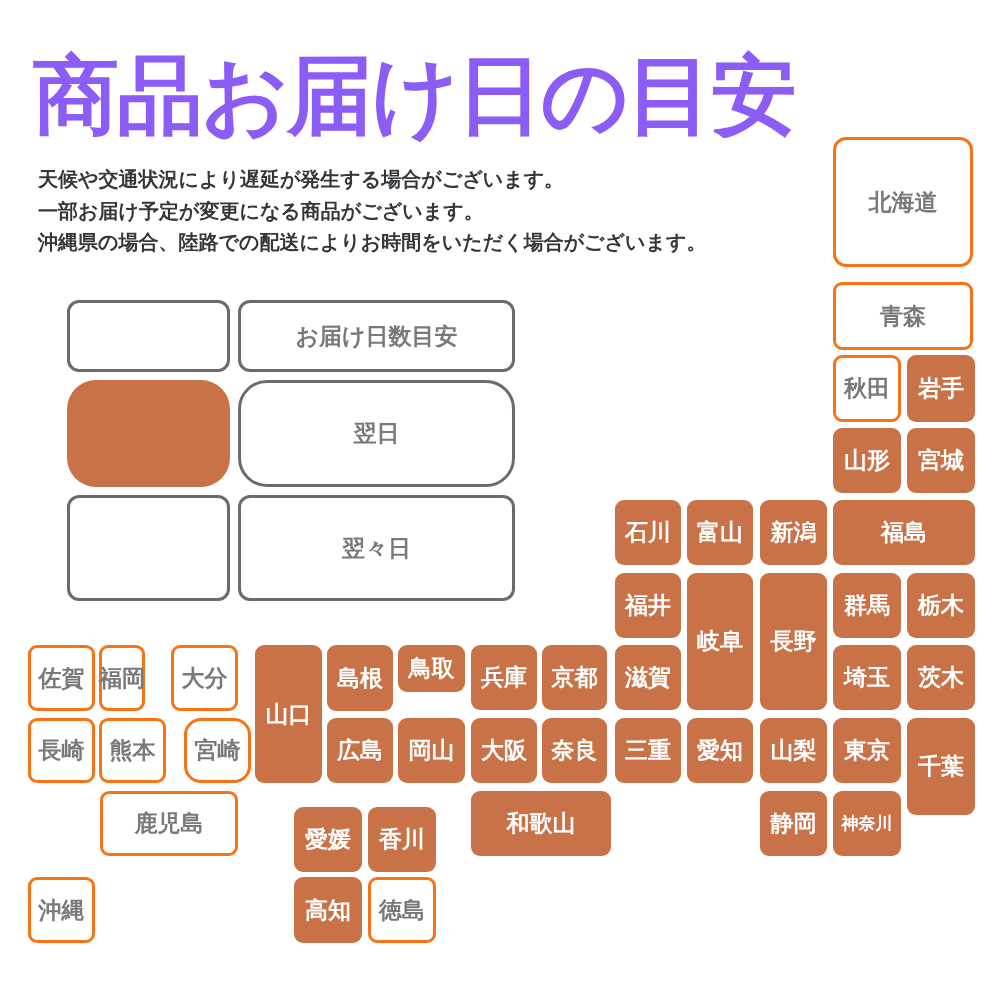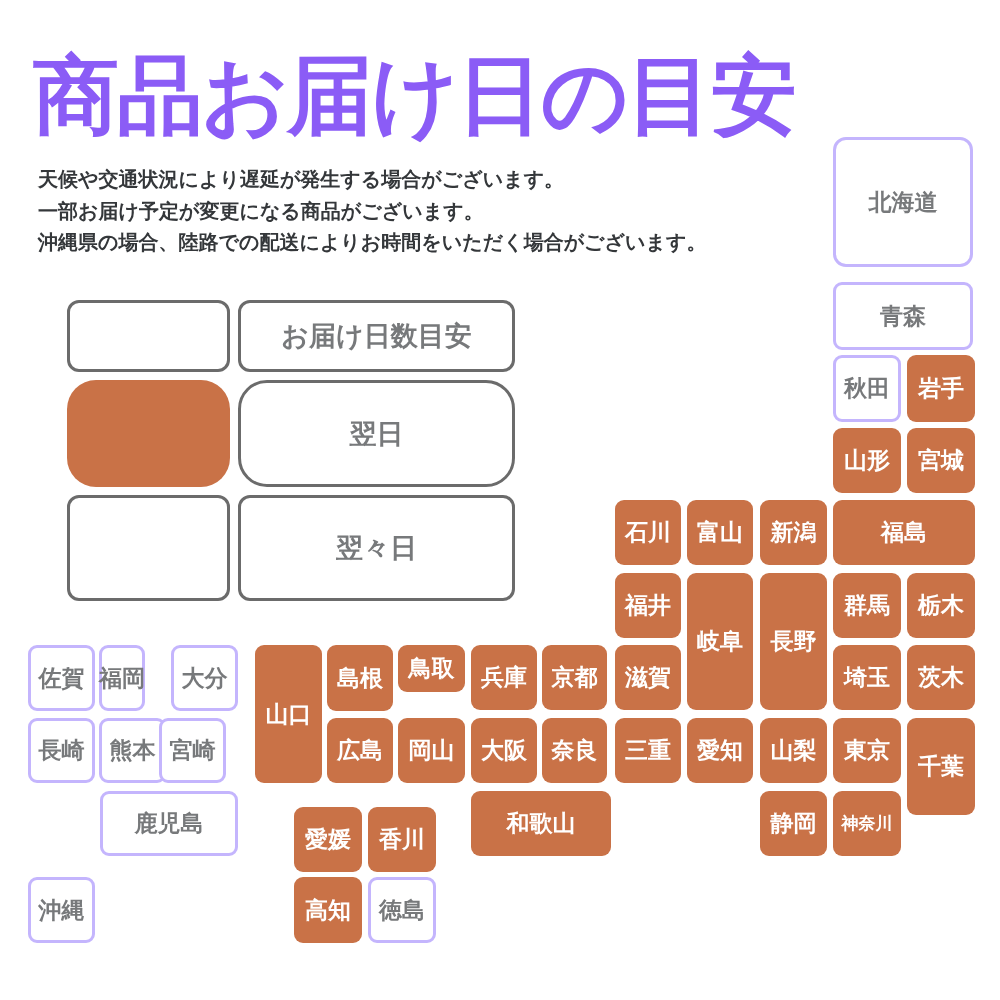--- a/index.html
+++ b/index.html
@@ -38,40 +38,40 @@
     position: absolute;
     box-sizing: border-box;
     border-radius: 12px;
   }
   .lg-swatch { left: 67px; width: 163px; }
   .lg-box {
     left: 238px; width: 277px;
     background: #ffffff;
     border: 3px solid #6b6b6b;
     display: flex; align-items: center; justify-content: center;
-    font-size: 27px; font-weight: 700; color: #77797b;
+    font-size: 23px; font-weight: 700; color: #77797b;
   }
   .lg-r1 { top: 300px; height: 72px; }
   .lg-r2 { top: 380px; height: 107px; border-radius: 29px; }
   .lg-r3 { top: 495px; height: 106px; }
   .lg-swatch.lg-white { background: #ffffff; border: 3px solid #6b6b6b; }
   .lg-swatch.lg-orange { background: var(--next-day, #c97247); border: none; }
   
   .tile {
     position: absolute;
     box-sizing: border-box;
     display: flex; align-items: center; justify-content: center;
     border-radius: 9px;
     font-size: 23px;
     font-weight: 700;
     white-space: nowrap;
     line-height: 1;
   }
   .tile--next-day { background: var(--next-day, #c97247); color: #ffffff; }
-  .tile--two-days { background: #ffffff; border: 3px solid #c4b5fd; color: #77797b; }
+  .tile--two-days { background: #ffffff; border: 3px solid #f97316; color: #77797b; }
   .tile--small-text { font-size: 17px; }
   .tile--large { border-radius: 13px; }
 </style>
 </head>
 <body>
 
 <div class="canvas">
 
   <h1 class="page-title">商品お届け日の目安</h1>
 
@@ -112,21 +112,21 @@
       <div class="tile tile--two-days" style="left: 28px; top: 645px; width: 67px; height: 66px;">佐賀</div>
       <div class="tile tile--two-days" style="left: 99px; top: 645px; width: 46px; height: 66px;">福岡</div>
       <div class="tile tile--two-days" style="left: 171px; top: 645px; width: 67px; height: 66px;">大分</div>
       <div class="tile tile--next-day" style="left: 255px; top: 645px; width: 67px; height: 138px;">山口</div>
       <div class="tile tile--next-day" style="left: 327px; top: 645px; width: 66px; height: 66px;">島根</div>
       <div class="tile tile--next-day" style="left: 398px; top: 645px; width: 67px; height: 47px;">鳥取</div>
       <div class="tile tile--next-day" style="left: 471px; top: 645px; width: 66px; height: 65px;">兵庫</div>
       <div class="tile tile--next-day" style="left: 542px; top: 645px; width: 65px; height: 65px;">京都</div>
       <div class="tile tile--two-days" style="left: 28px; top: 718px; width: 67px; height: 65px;">長崎</div>
       <div class="tile tile--two-days" style="left: 99px; top: 718px; width: 67px; height: 65px;">熊本</div>
-      <div class="tile tile--two-days" style="left: 159px; top: 718px; width: 67px; height: 65px;">宮崎</div>
+      <div class="tile tile--two-days" style="left: 184px; top: 718px; width: 67px; height: 65px; border-radius: 17px;">宮崎</div>
       <div class="tile tile--next-day" style="left: 327px; top: 718px; width: 66px; height: 65px;">広島</div>
       <div class="tile tile--next-day" style="left: 398px; top: 718px; width: 67px; height: 65px;">岡山</div>
       <div class="tile tile--next-day" style="left: 471px; top: 718px; width: 66px; height: 65px;">大阪</div>
       <div class="tile tile--next-day" style="left: 542px; top: 718px; width: 65px; height: 65px;">奈良</div>
       <div class="tile tile--next-day" style="left: 615px; top: 718px; width: 66px; height: 65px;">三重</div>
       <div class="tile tile--next-day" style="left: 687px; top: 718px; width: 66px; height: 65px;">愛知</div>
       <div class="tile tile--next-day" style="left: 760px; top: 718px; width: 67px; height: 65px;">山梨</div>
       <div class="tile tile--next-day" style="left: 833px; top: 718px; width: 68px; height: 65px;">東京</div>
       <div class="tile tile--next-day" style="left: 907px; top: 718px; width: 68px; height: 97px;">千葉</div>
       <div class="tile tile--two-days" style="left: 100px; top: 791px; width: 138px; height: 65px;">鹿児島</div>

